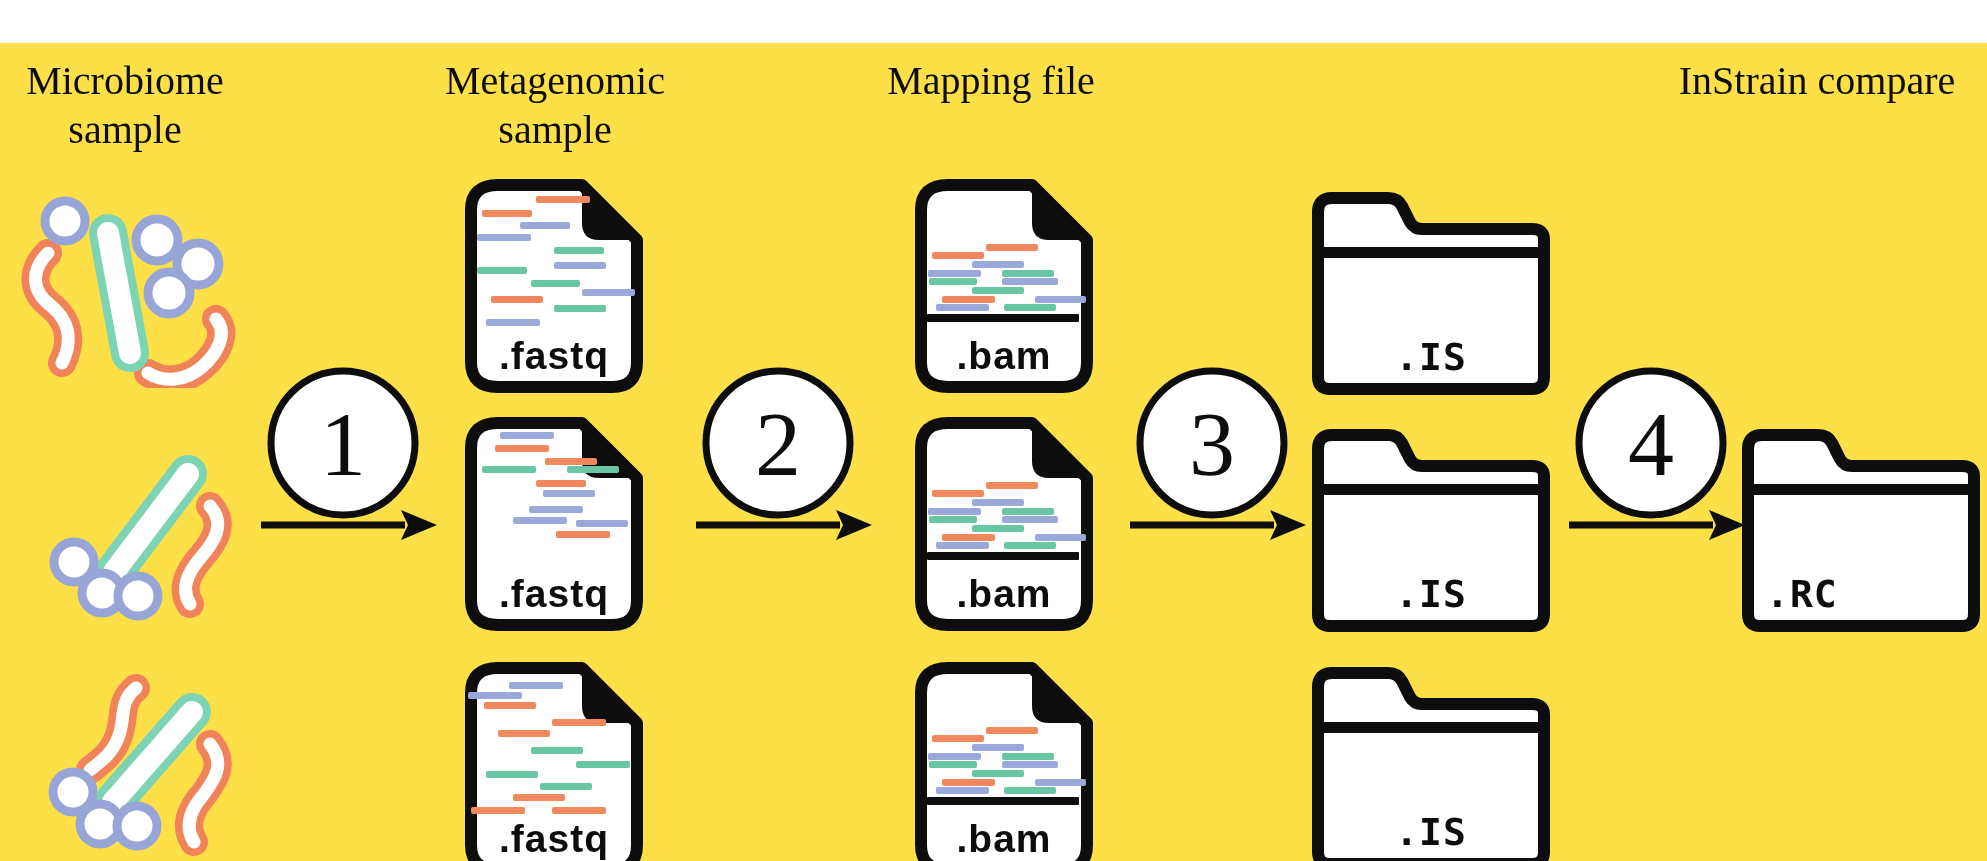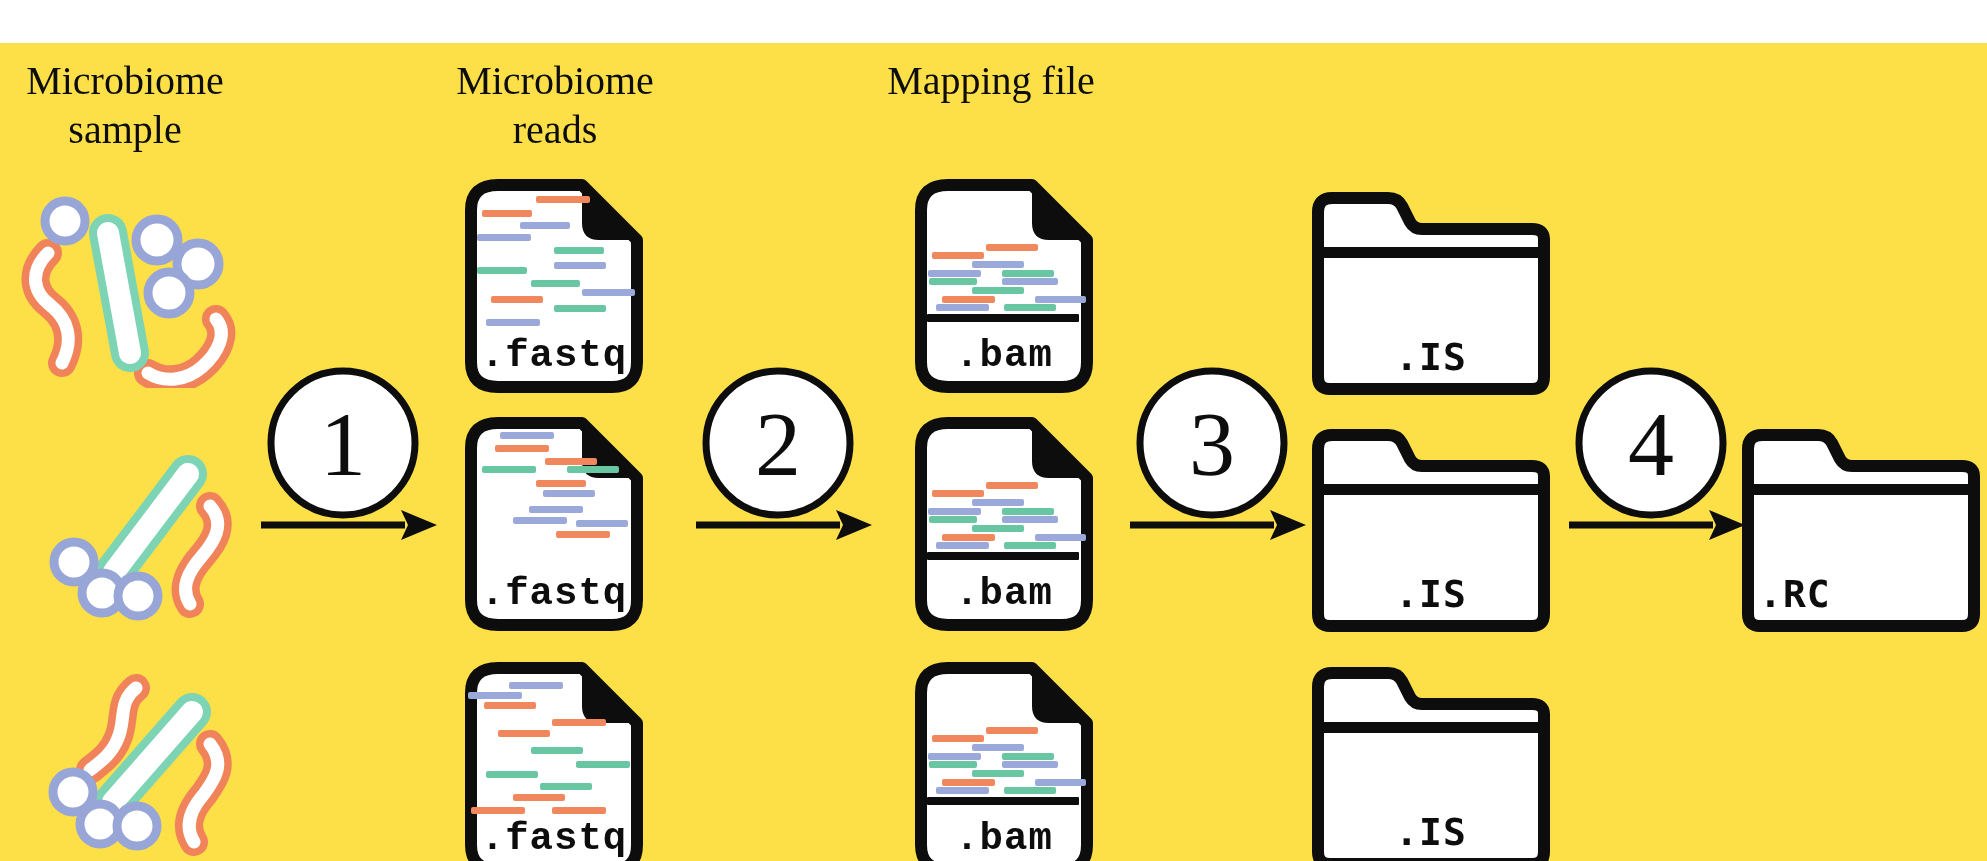--- a/index.html
+++ b/index.html
@@ -7,29 +7,29 @@
     position:relative;width:1987px;height:861px;background:#fde047;
     font-family:"Liberation Serif", serif;color:#111;overflow:hidden;margin-top:43px;
   }
   .col-header{
     position:absolute;text-align:center;font-size:40px;line-height:1.22;
     color:#0d0d0d;font-family:"Liberation Serif", serif;
   }
   .icon-box{position:absolute;}
   .file-label{
     position:absolute;left:0;right:0;bottom:16px;text-align:center;
-    font-family:Liberation Mono, monospace;
+    font-family:Liberation Sans, sans-serif;
     font-weight:700;font-size:39px;color:#0d0d0d;letter-spacing:1px;
   }
   .folder-label{
     position:absolute;left:0;right:0;bottom:18px;text-align:center;
     font-family:"DejaVu Sans Mono","Liberation Mono",monospace;
     font-weight:700;font-size:38px;color:#0d0d0d;letter-spacing:1px;
   }
-  .folder-label.left{text-align:left;padding-left:17px;}
+  .folder-label.left{text-align:left;padding-left:24px;}
   svg{display:block;}
   .page-outline{fill:#ffffff;stroke:#0d0d0d;stroke-width:12;stroke-linejoin:round;}
   .page-fold{fill:#0d0d0d;stroke:#0d0d0d;stroke-width:6;stroke-linejoin:round;}
   .folder-outline{fill:#ffffff;stroke:#0d0d0d;stroke-width:12;stroke-linejoin:round;}
   .folder-bar{fill:#0d0d0d;}
   .lo{fill:#F1875D;} .lb{fill:#9AA9DA;} .lg{fill:#69C6A2;} .lk{fill:#0d0d0d;}
   .step-circle{fill:#ffffff;stroke:#0d0d0d;stroke-width:7;}
   .step-num{
     font-family:"Liberation Serif", serif;font-size:92px;fill:#0d0d0d;
     text-anchor:middle;
@@ -41,22 +41,23 @@
   .rod-o{fill:none;stroke:#7DD4B5;stroke-width:38;stroke-linecap:round;}
   .rod-i{fill:none;stroke:#ffffff;stroke-width:22;stroke-linecap:round;}
   .coccus{fill:#ffffff;stroke:#97A5D7;stroke-width:9;}
 </style>
 </head>
 <body>
 
 <div class="canvas">
 
   <div class="col-header" style="left:0px;top:14px;width:250px;">Microbiome sample</div>
-  <div class="col-header" style="left:425px;top:14px;width:260px;">Microbiome reads</div>
+  <div class="col-header" style="left:425px;top:14px;width:260px;">Metagenomic sample</div>
   <div class="col-header" style="left:841px;top:14px;width:300px;">Mapping file</div>
+  <div class="col-header" style="left:1662px;top:14px;width:310px;">InStrain compare</div>
 
   <div class="icon-box" style="left:8px;top:140px;">
     <svg width="240" height="205" viewBox="0 0 240 205">
       <path class="worm-o" d="M 40,70 C 22,88 24,108 42,122 C 60,136 66,156 54,180"></path>
       <path class="worm-i" d="M 40,70 C 22,88 24,108 42,122 C 60,136 66,156 54,180"></path>
       <path class="worm-o" d="M 140,190 C 156,200 178,198 194,184 C 210,170 220,150 208,136"></path>
       <path class="worm-i" d="M 140,190 C 156,200 178,198 194,184 C 210,170 220,150 208,136"></path>
       <line class="rod-o" x1="100" y1="50" x2="122" y2="170"></line>
       <line class="rod-i" x1="100" y1="50" x2="122" y2="170"></line>
       <circle class="coccus" cx="57" cy="38" r="20"></circle>

